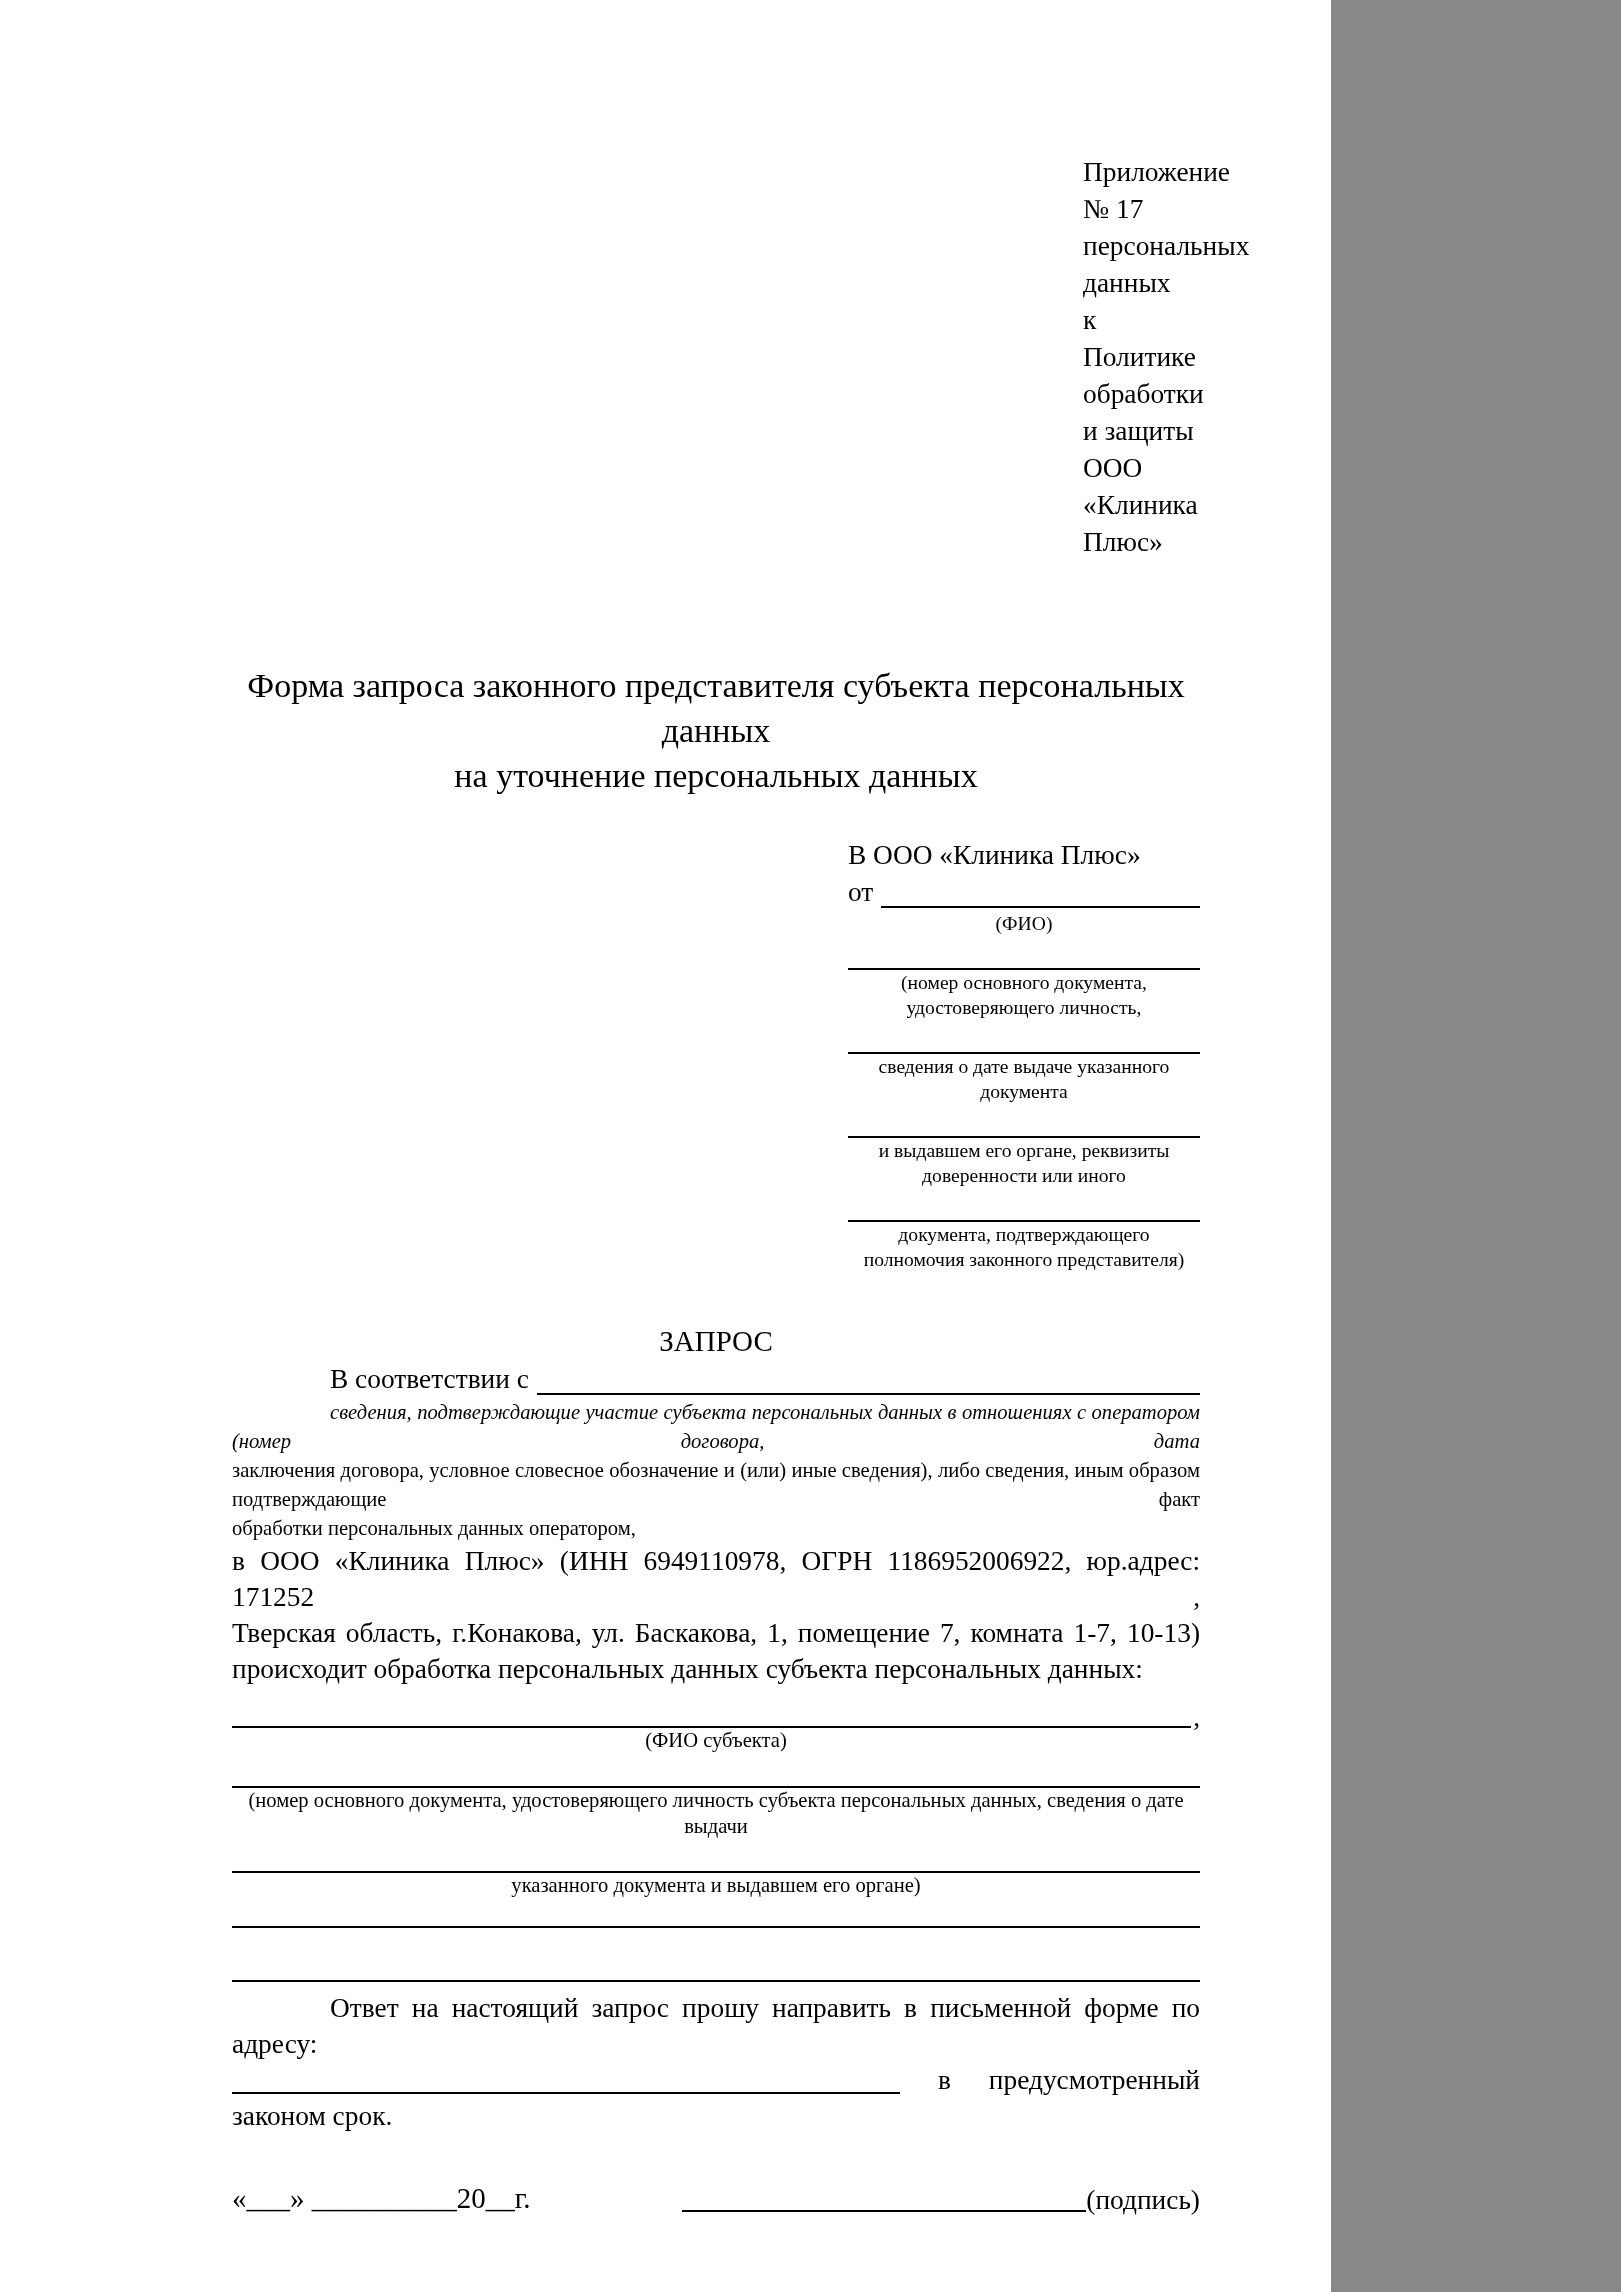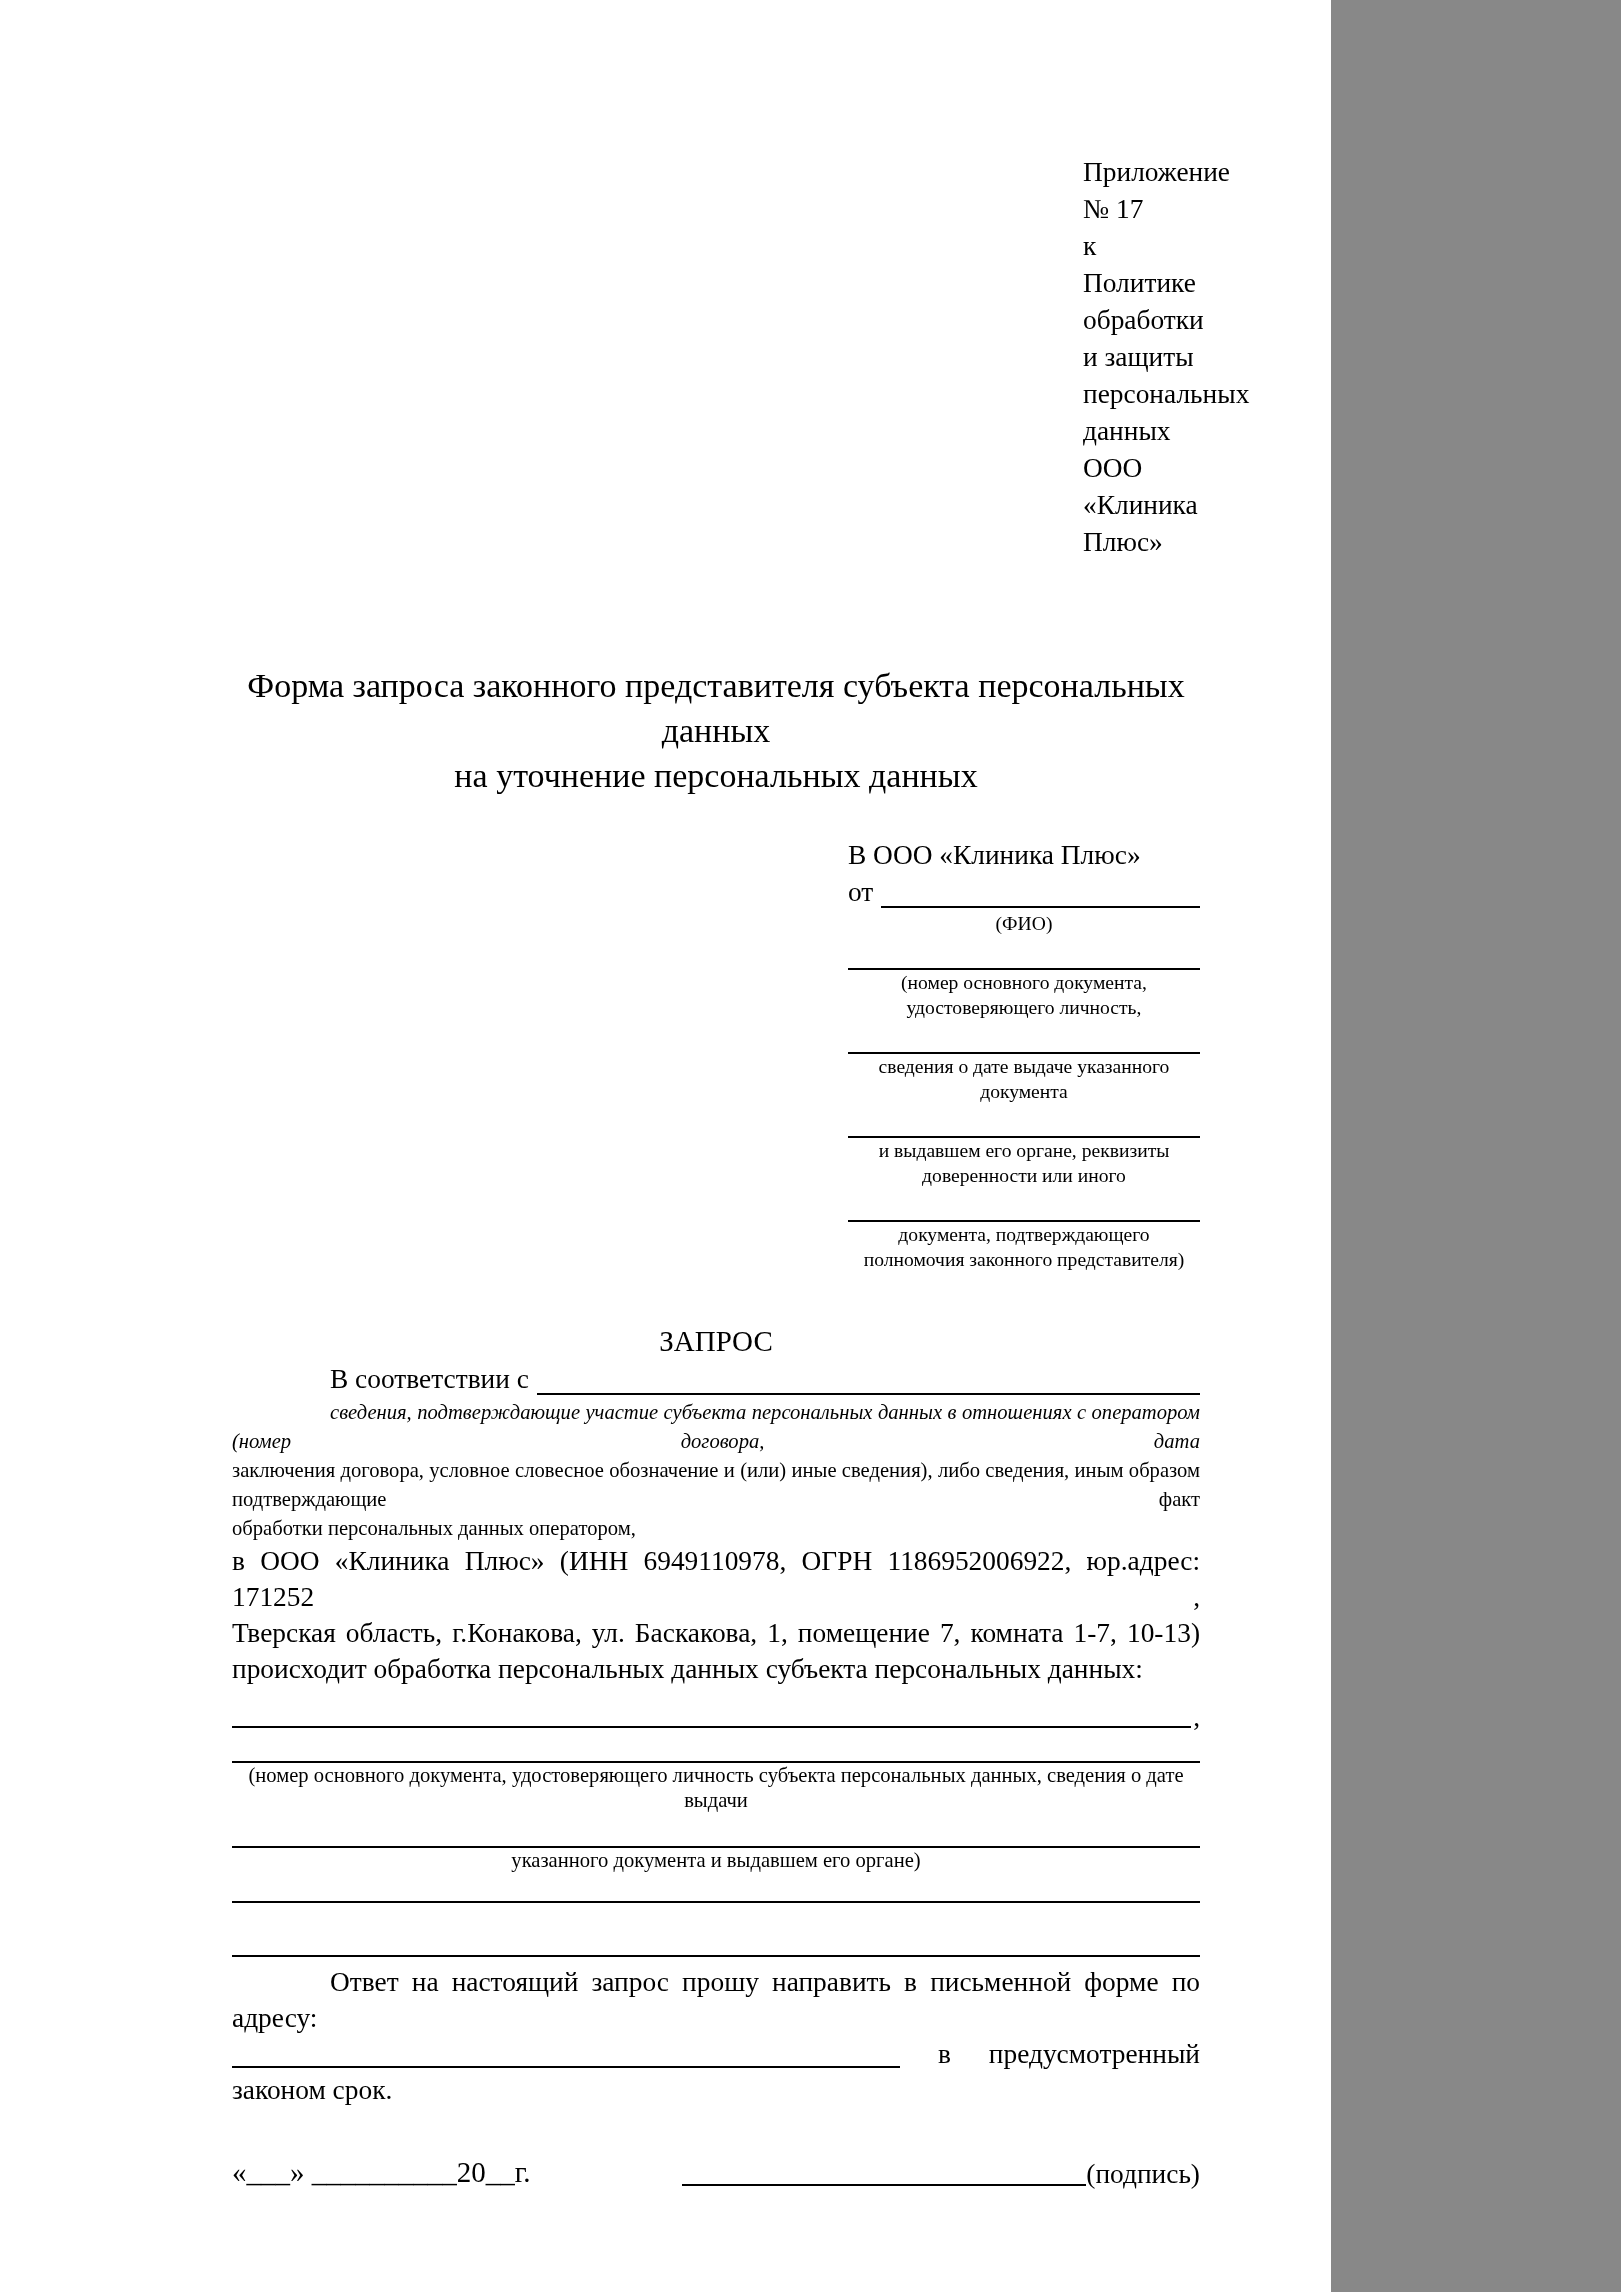--- a/index.html
+++ b/index.html
@@ -51,22 +51,22 @@
   .sig-line{width:404px;border-bottom:2.9px solid #000;margin-bottom:6.9px;}
   .sig-cap{font-size:27.4px;line-height:37px;white-space:nowrap;}
 </style>
 </head>
 <body>
 
 <div class="page">
 
   <div class="header-note">
     <div>Приложение № 17</div>
+    <div>персональных данных</div>
     <div>к Политике обработки и защиты</div>
-    <div>персональных данных</div>
     <div>ООО «Клиника Плюс»</div>
   </div>
 
   <div class="doc-title">
     <div>Форма запроса законного представителя субъекта персональных данных</div>
     <div>на уточнение персональных данных</div>
   </div>
 
   <div class="addressee">
     <div>В ООО «Клиника Плюс»</div>
@@ -106,20 +106,21 @@
     <div class="stretch">в ООО «Клиника Плюс» (ИНН 6949110978, ОГРН 1186952006922, юр.адрес: 171252 ,</div>
     <div class="stretch">Тверская область, г.Конакова, ул. Баскакова, 1, помещение 7, комната 1-7, 10-13)</div>
     <div>происходит обработка персональных данных субъекта персональных данных:</div>
   </div>
 
   <div class="subject-blanks">
     <div class="row1">
       <div class="line"></div>
       <span class="comma">,</span>
     </div>
+    <div class="cap-wide">(ФИО субъекта)</div>
 
     <div class="blank36"></div>
     <div class="cap-wide">(номер основного документа, удостоверяющего личность субъекта персональных данных, сведения о дате выдачи</div>
 
     <div class="blank35"></div>
     <div class="cap-wide">указанного документа и выдавшем его органе)</div>
   </div>
 
 
   <div class="blank-full-1"></div>

